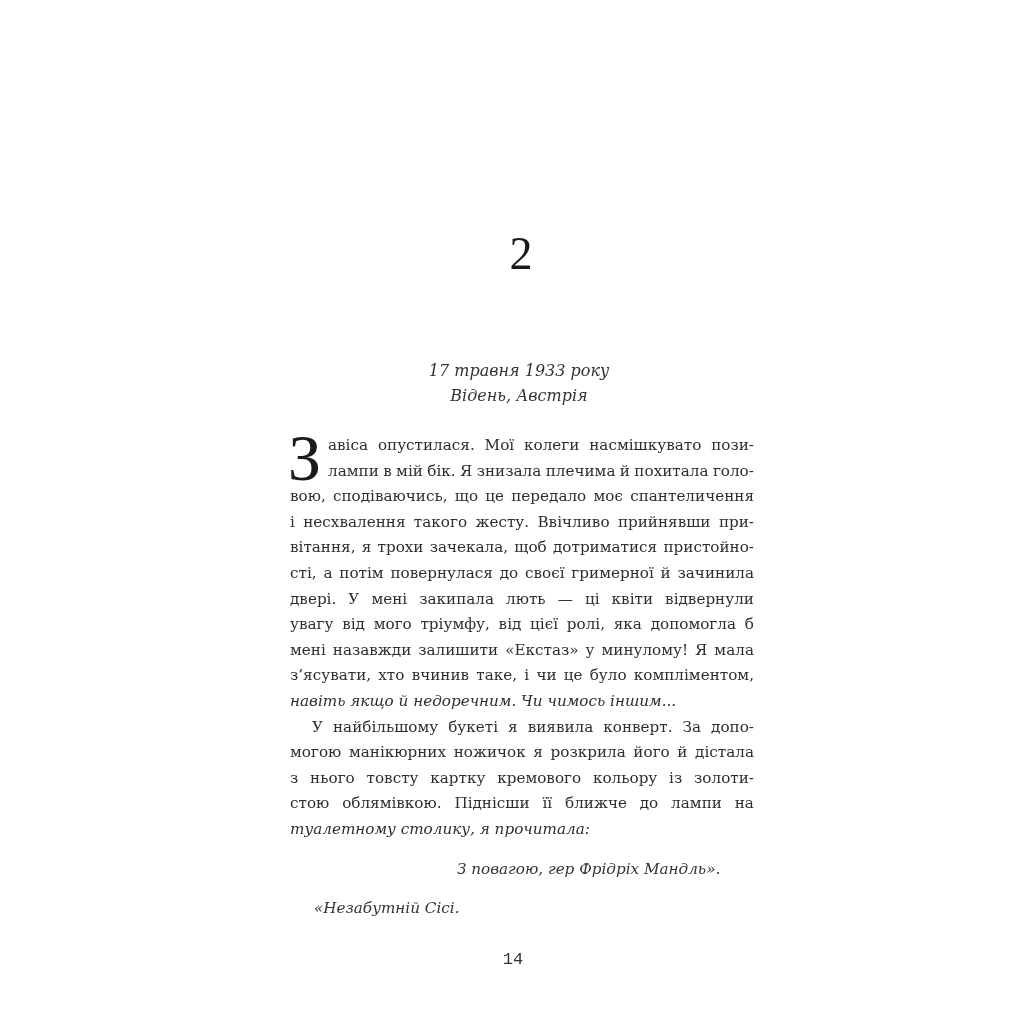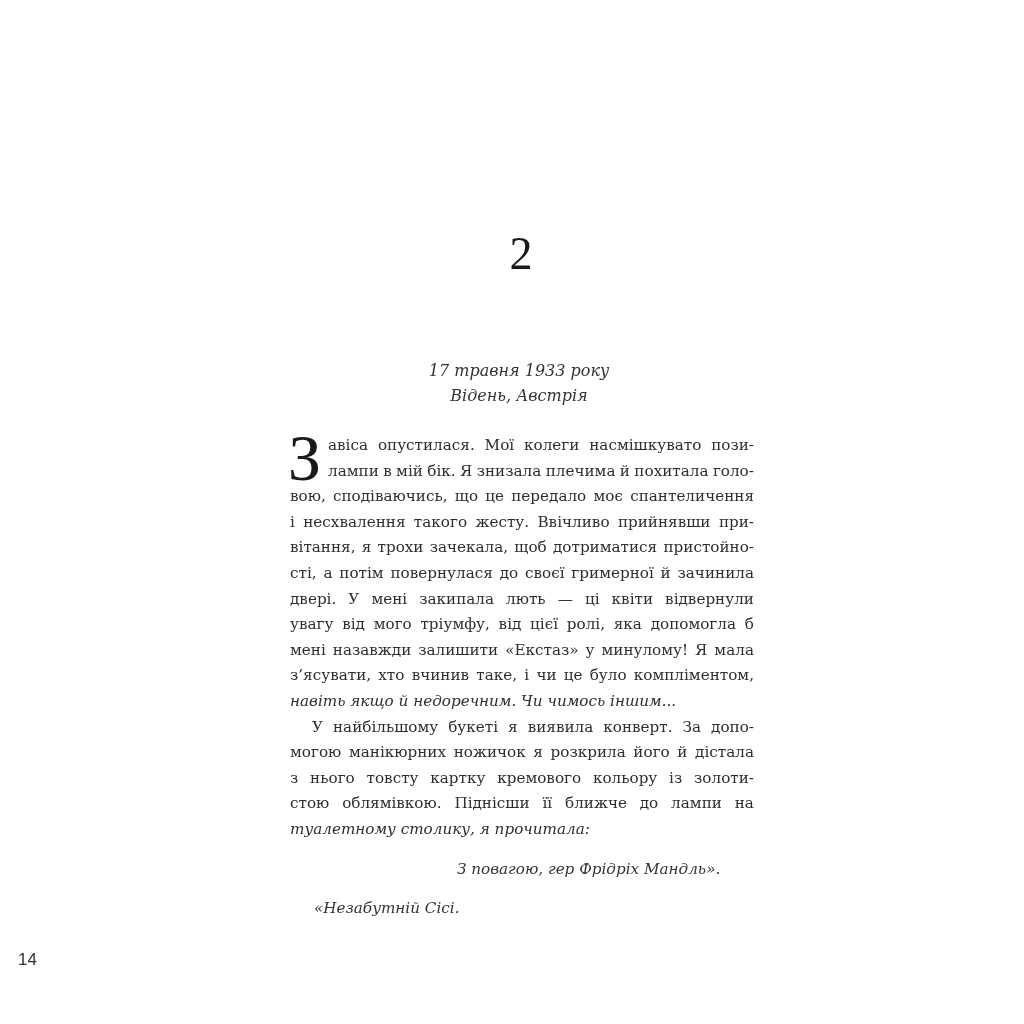--- a/index.html
+++ b/index.html
@@ -81,22 +81,22 @@
       line-height: 25px;
       color: #333;
       white-space: nowrap;
     }
     .letter-greeting { left: 314px; top: 896px; }
     .letter-signoff { left: 457px; top: 857px; }
     .page-number {
       position: absolute;
       left: 0; right: 16px;
       top: 948px;
-      text-align: left;
-      font-family: Liberation Sans, sans-serif;
+      text-align: center;
+      font-family: Liberation Mono, monospace;
       font-size: 17px;
       line-height: 24px;
       color: #333;
       margin-left: 18px;
     }
   </style>
 </head>
 <body>
 
 <div class="page">

